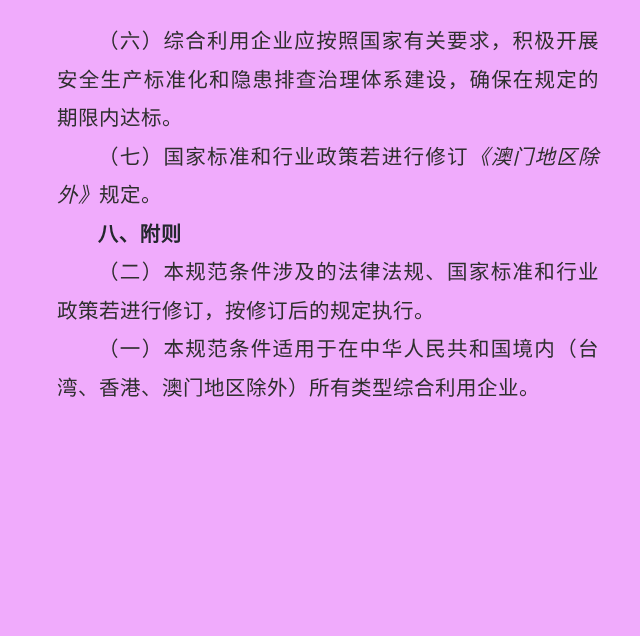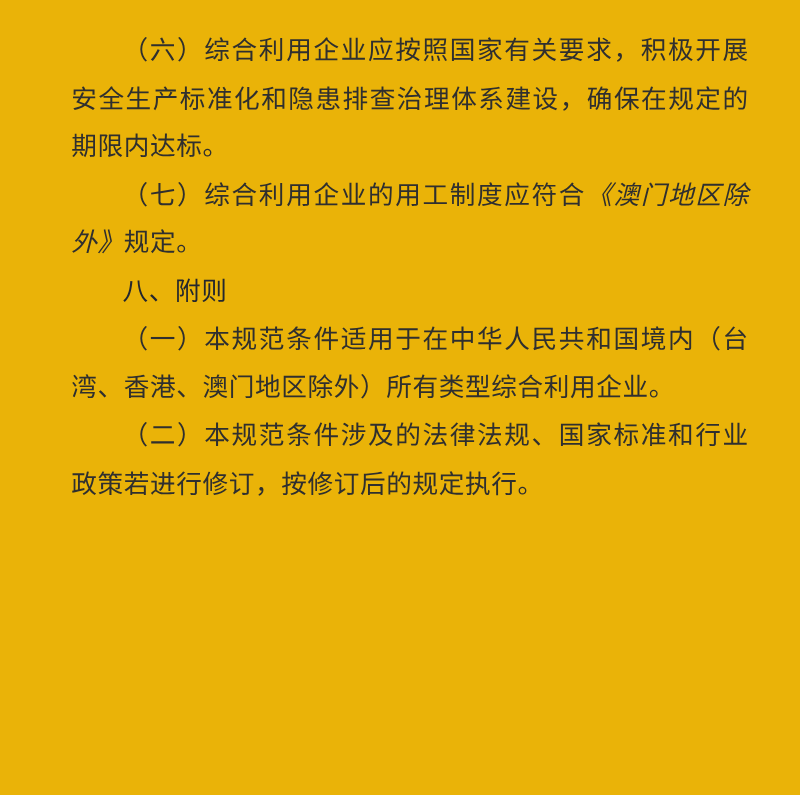--- a/index.html
+++ b/index.html
@@ -4,21 +4,21 @@
 <style>
   html, body {
     margin: 0;
     padding: 0;
     background: #ffffff;
   }
   .page {
     position: relative;
     width: 640px;
     height: 636px;
-    background: #eab308;
+    background: #f0abfc;
     overflow: hidden;
     box-sizing: border-box;
   }
   .doc-body {
     position: absolute;
     top: 22px;
     left: 57px;
     width: 542px;
     font-family: "Liberation Serif", "DejaVu Serif", serif;
     font-size: 20.5px;
@@ -28,31 +28,31 @@
     text-justify: inter-character;
     letter-spacing: 0.5px;
   }
   .para {
     margin: 0;
     text-indent: 2em;
   }
   .heading {
     margin: 0;
     text-indent: 2em;
-    font-weight: normal;
+    font-weight: bold;
     color: #24272e;
   }
   .book-title {
     font-style: italic;
   }
 </style>
 </head>
 <body>
 
 <div class="page">
   <div class="doc-body">
       <p class="para"><span>（六）综合利用企业应按照国家有关要求，积极开展安全生产标准化和隐患排查治理体系建设，确保在规定的期限内达标。</span></p>
-      <p class="para"><span>（七）综合利用企业的用工制度应符合</span><span class="book-title">《澳门地区除外》</span><span>规定。</span></p>
+      <p class="para"><span>（七）国家标准和行业政策若进行修订</span><span class="book-title">《澳门地区除外》</span><span>规定。</span></p>
       <p class="heading"><span>八、附则</span></p>
+      <p class="para"><span>（二）本规范条件涉及的法律法规、国家标准和行业政策若进行修订，按修订后的规定执行。</span></p>
       <p class="para"><span>（一）本规范条件适用于在中华人民共和国境内（台湾、香港、澳门地区除外）所有类型综合利用企业。</span></p>
-      <p class="para"><span>（二）本规范条件涉及的法律法规、国家标准和行业政策若进行修订，按修订后的规定执行。</span></p>
     </div>
 </div>
 
 </body></html>

